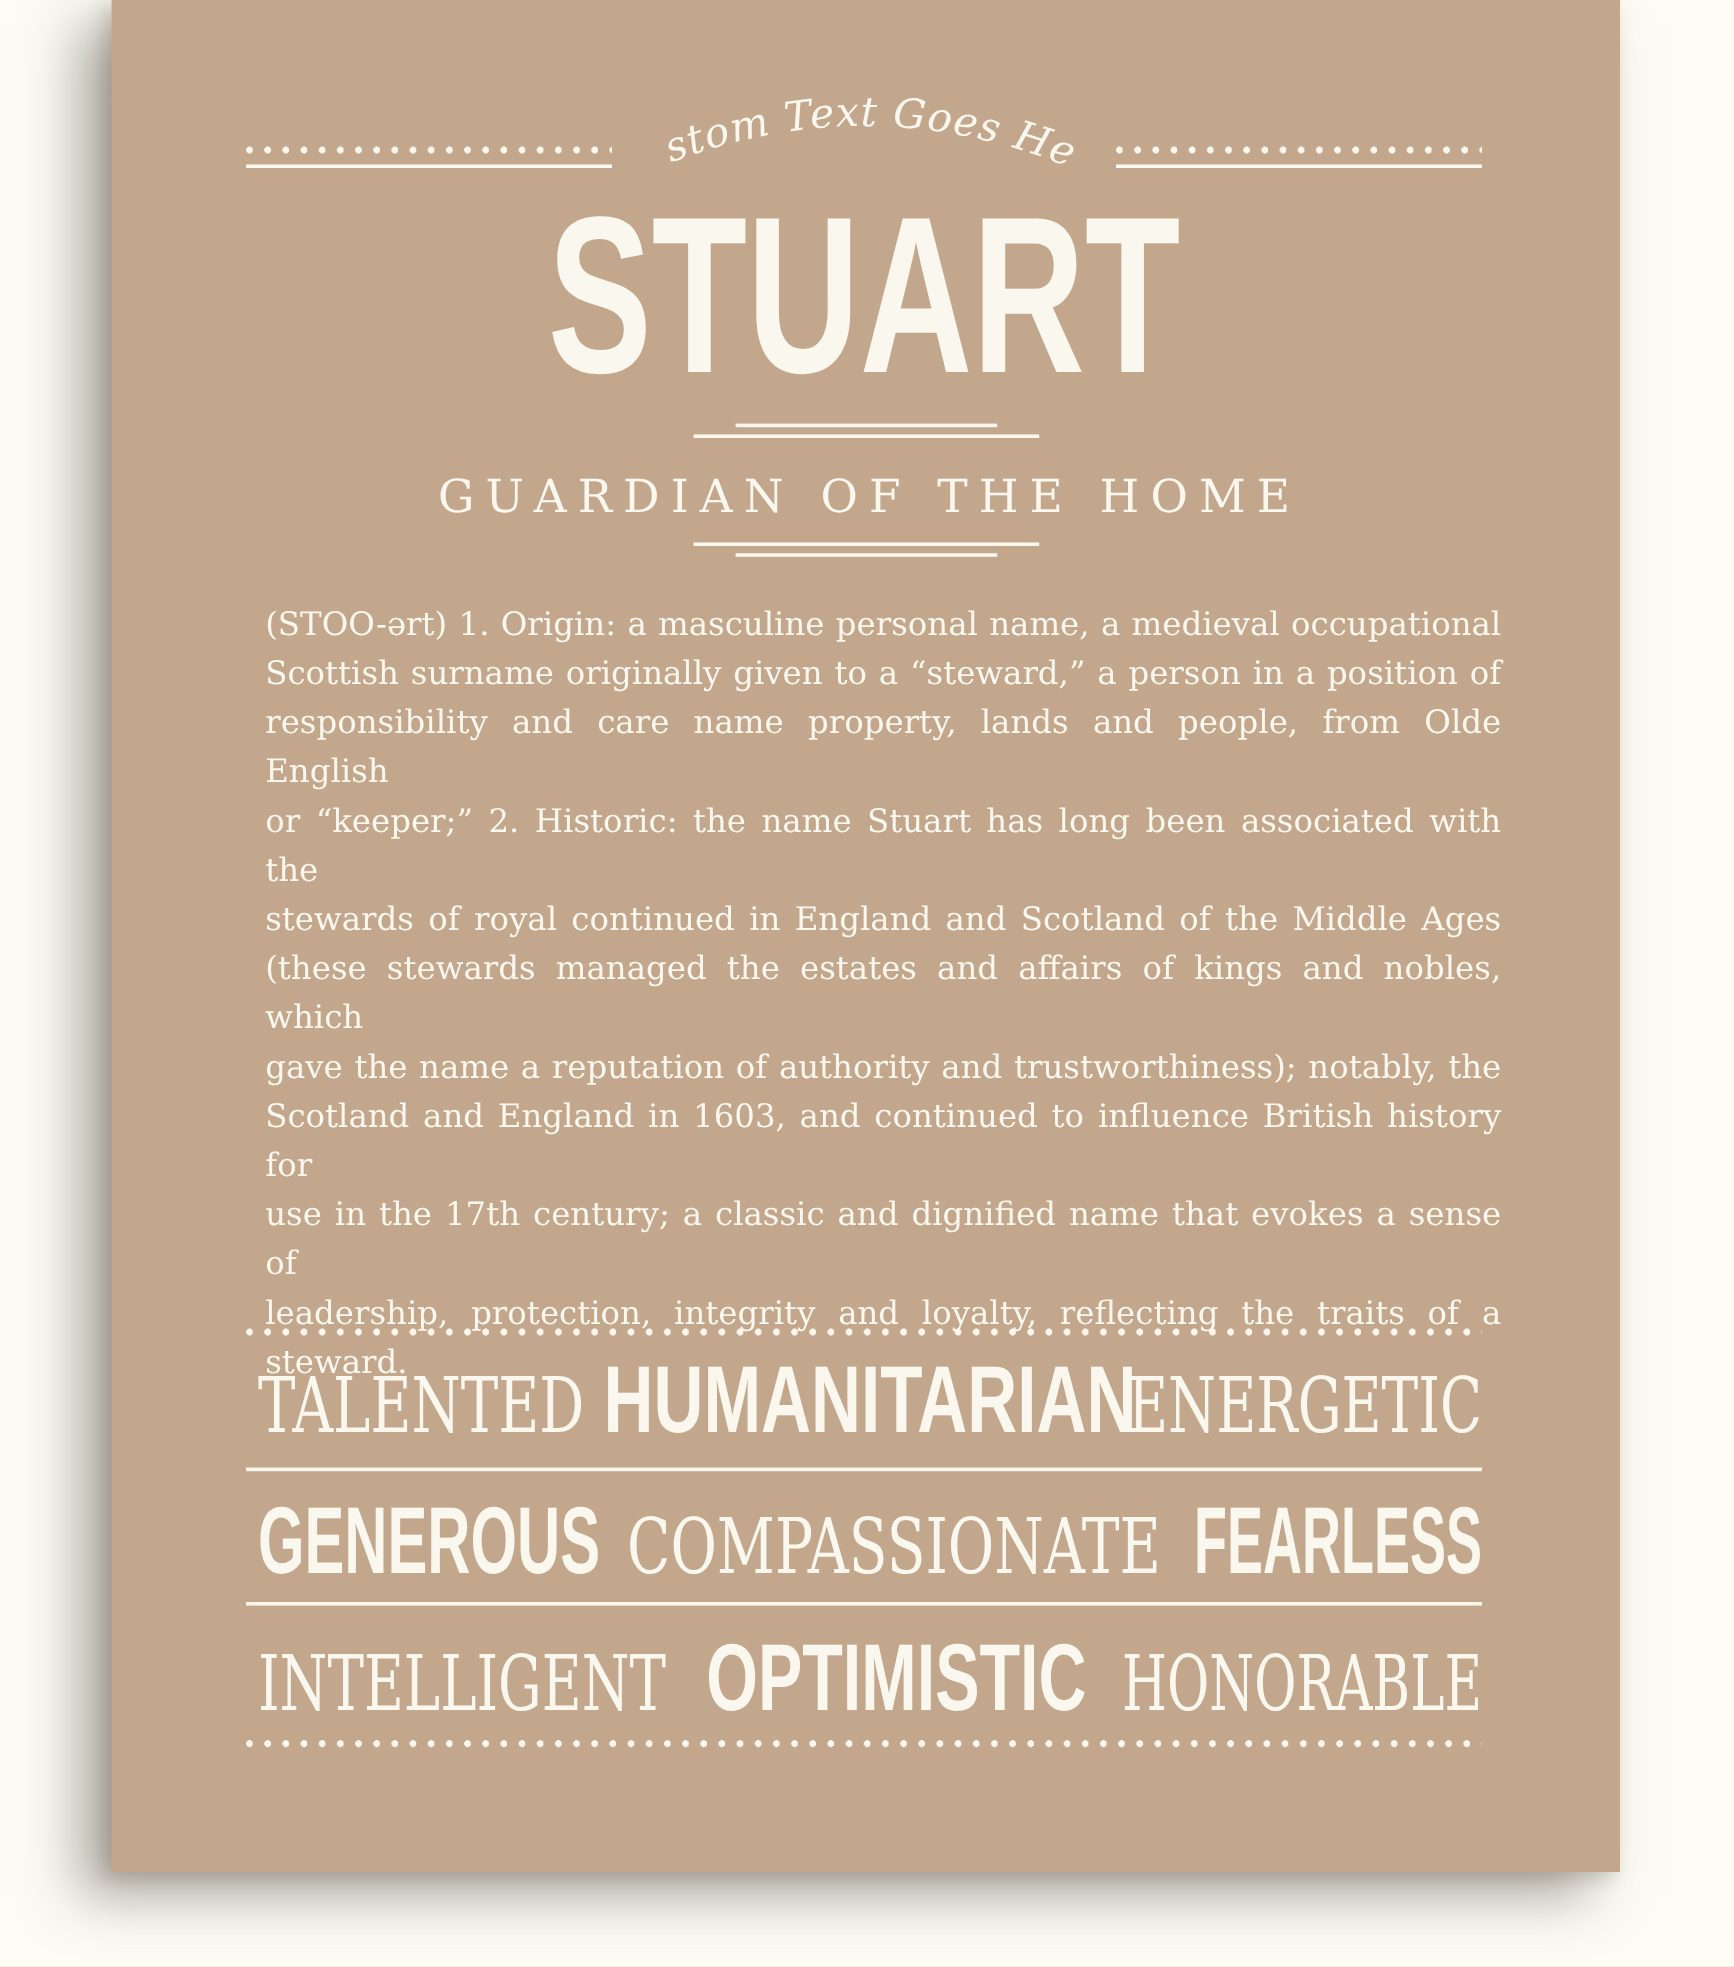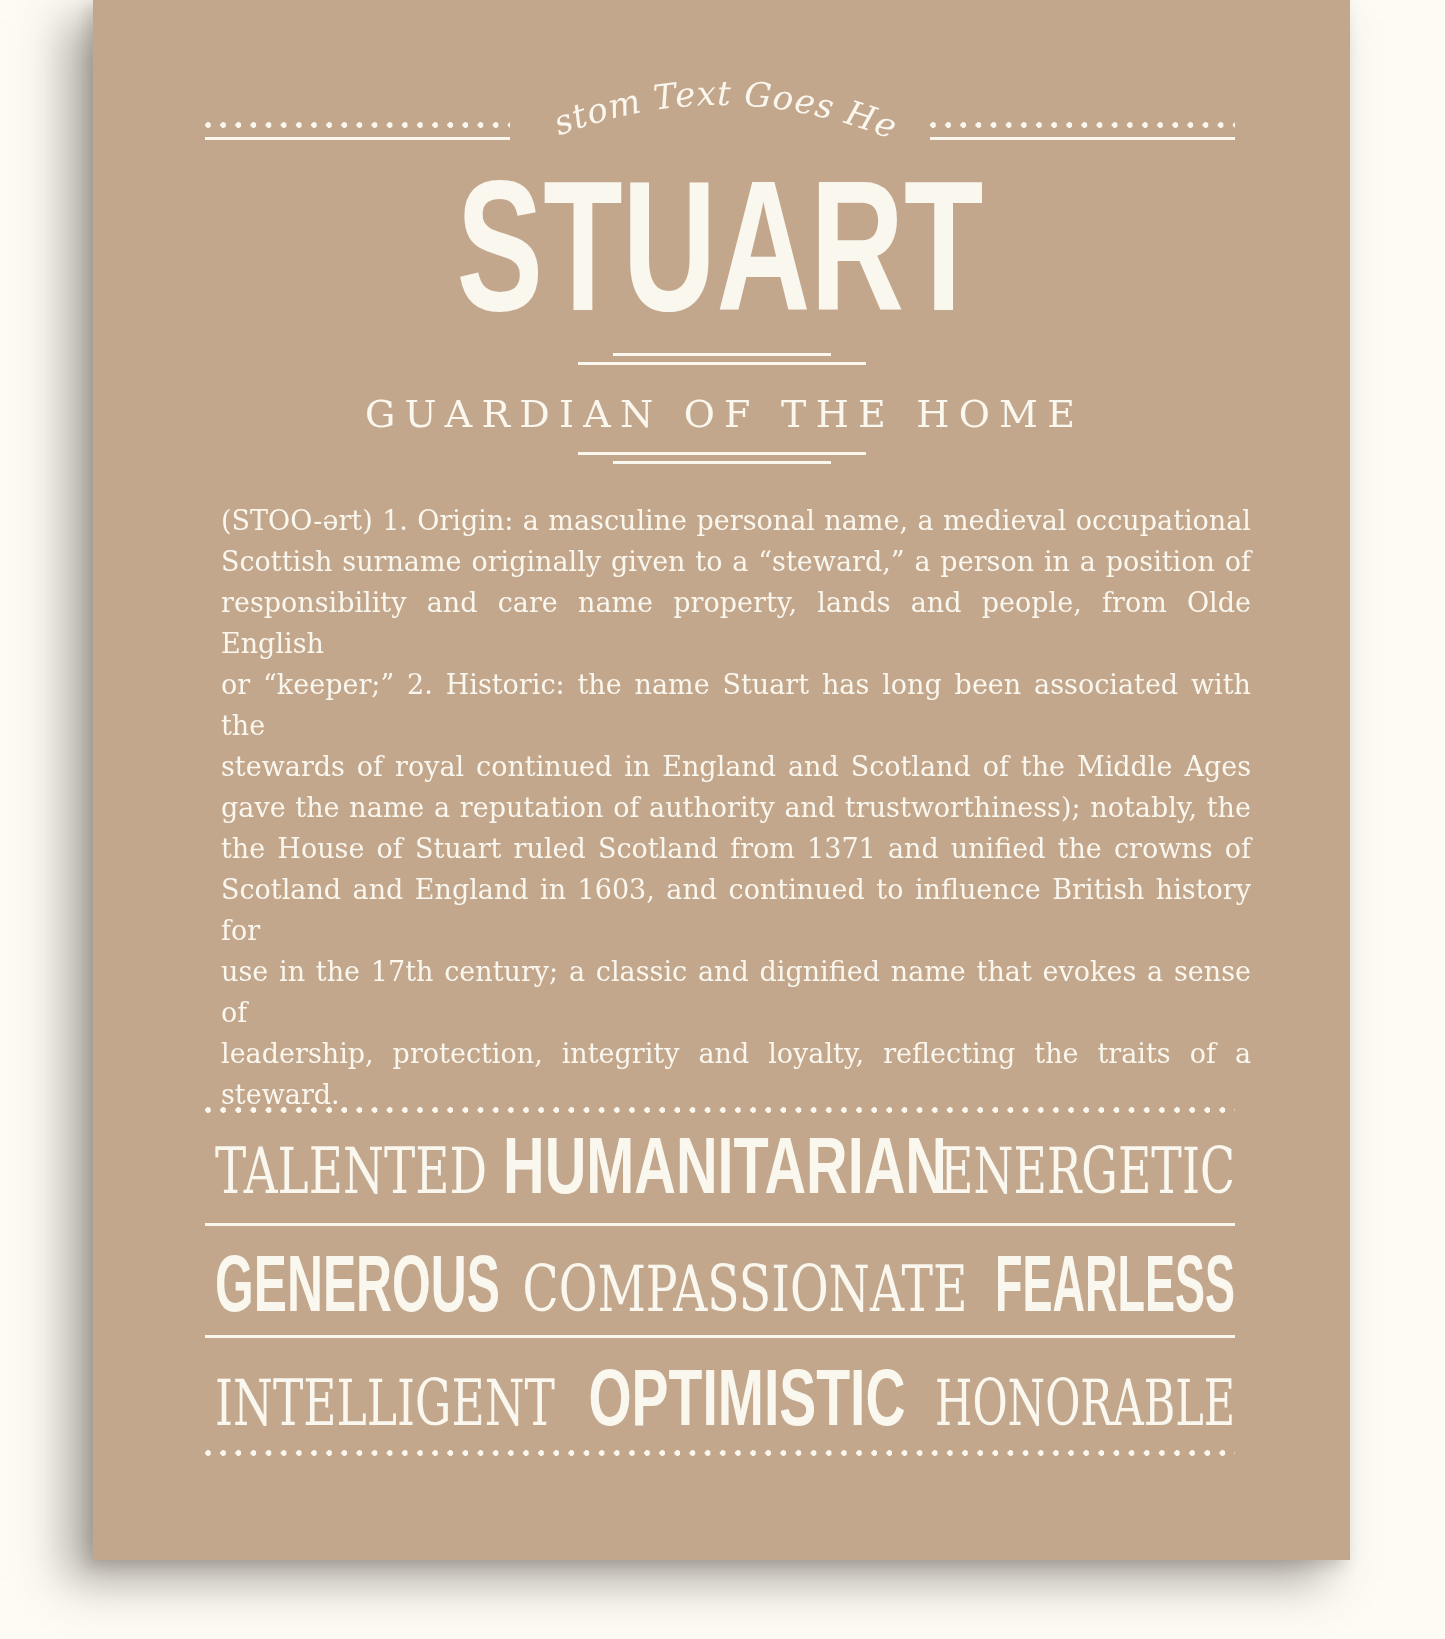--- a/index.html
+++ b/index.html
@@ -118,22 +118,22 @@
 
   <div class="abs rule center-line" style="top:452px;width:288px;"></div>
   <div class="abs rule center-line" style="top:461px;width:218px;"></div>
 
   <div class="abs definition">
     <div class="dline"><span>(STOO-ərt)  1. Origin:  a masculine personal name, a medieval occupational</span></div>
     <div class="dline"><span>Scottish surname originally given to a “steward,” a person in a position of</span></div>
     <div class="dline"><span>responsibility and care name property, lands and people, from Olde English</span></div>
     <div class="dline"><span>or “keeper;”  2. Historic:  the name Stuart has long been associated with the</span></div>
     <div class="dline"><span>stewards of royal continued in England and Scotland of the Middle Ages</span></div>
+    <div class="dline"><span>(these stewards managed the estates and affairs of kings and nobles, which</span></div>
     <div class="dline"><span>gave the name a reputation of authority and trustworthiness); notably, the</span></div>
-    <div class="dline"><span>the House of Stuart ruled Scotland from 1371 and unified the crowns of</span></div>
     <div class="dline"><span>Scotland and England in 1603, and continued to influence British history for</span></div>
     <div class="dline"><span>use in the 17th century; a classic and dignified name that evokes a sense of</span></div>
     <div class="dline"><span>leadership, protection, integrity and loyalty, reflecting the traits of a steward.</span></div>
   </div>
 
   <div class="abs dotted" style="left:112px;top:1107px;width:1030px;"></div>
 
   <svg class="abs" style="left:112px;top:1130px;" width="1030" height="72" viewBox="0 0 1030 72">
     <text class="t-serif" x="10" y="63" textLength="272" lengthAdjust="spacingAndGlyphs">TALENTED</text>
     <text class="t-sans" x="520" y="63" text-anchor="middle" textLength="444" lengthAdjust="spacingAndGlyphs">HUMANITARIAN</text>

